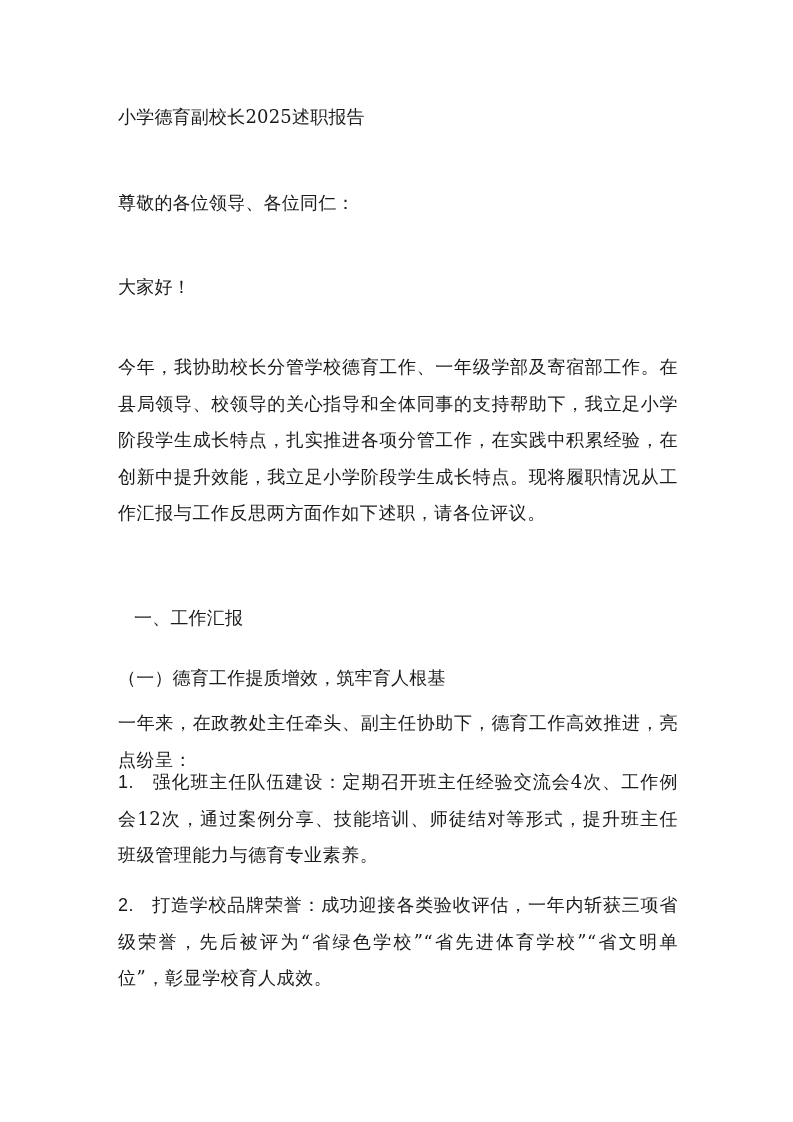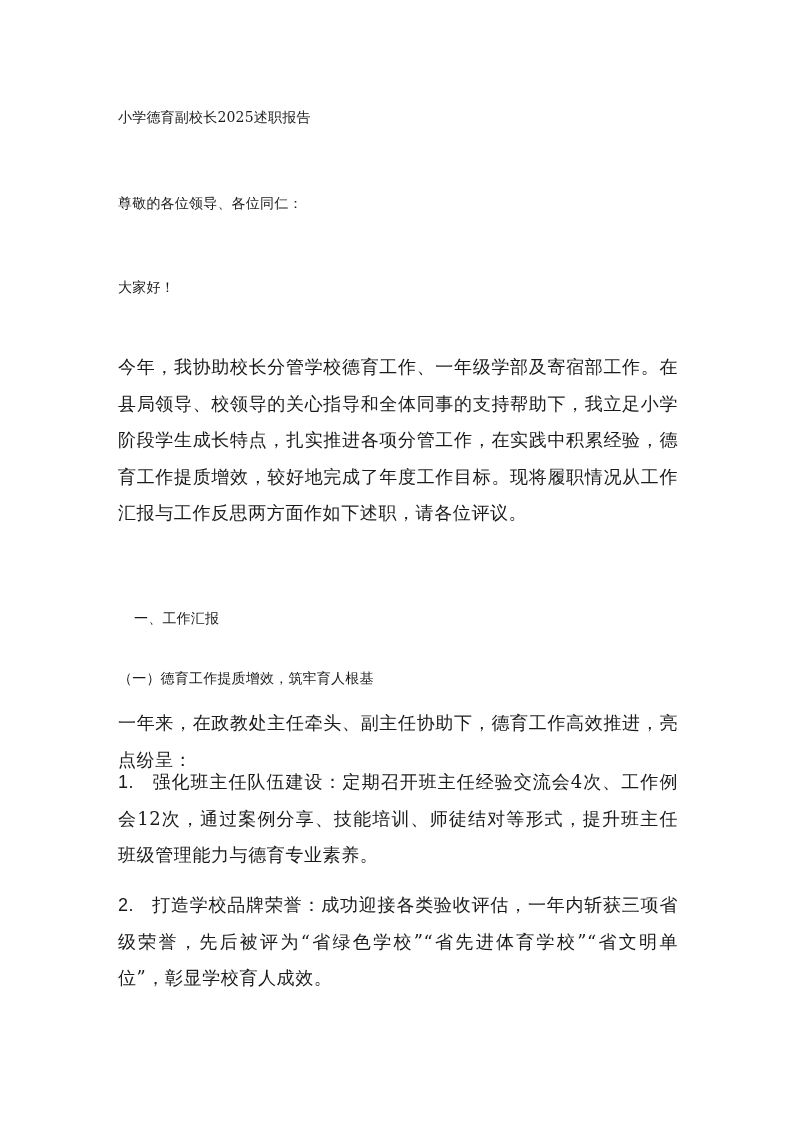--- a/index.html
+++ b/index.html
@@ -1,33 +1,33 @@
 <!DOCTYPE html>
 <html><head>
 <meta charset="utf-8">
 <style>
   html, body { margin:0; padding:0; background:#ffffff; }
   body { width:793px; height:1122px; position:relative; overflow:hidden;
          font-family:"DejaVu Serif","Liberation Serif",serif; color:#1a1a1a; }
   .page { position:absolute; left:0; top:0; width:793px; height:1122px; background:#fff; }
-  .line { position:absolute; left:118px; width:560px; font-size:14px; line-height:36px;
+  .line { position:absolute; left:118px; width:560px; font-size:18px; line-height:36px;
           white-space:nowrap; letter-spacing:0.2px; }
   .para { position:absolute; left:118px; width:560px; font-size:18px; line-height:36.5px;
           text-align:justify; letter-spacing:0.6px; }
   .item-num { display:inline-block; width:34px; font-family:"Liberation Sans",sans-serif; }
 </style>
 </head>
 <body>
 
 <div class="page">
   <div class="line" style="top:99px;">小学德育副校长2025述职报告</div>
   <div class="line" style="top:269px;">大家好！</div>
   <div class="line" style="top:185px;">尊敬的各位领导、各位同仁：</div>
 
-  <div class="para" style="top:349px;">今年，我协助校长分管学校德育工作、一年级学部及寄宿部工作。在县局领导、校领导的关心指导和全体同事的支持帮助下，我立足小学阶段学生成长特点，扎实推进各项分管工作，在实践中积累经验，德育工作提质增效，较好地完成了年度工作目标。现将履职情况从工作汇报与工作反思两方面作如下述职，请各位评议。</div>
+  <div class="para" style="top:349px;">今年，我协助校长分管学校德育工作、一年级学部及寄宿部工作。在县局领导、校领导的关心指导和全体同事的支持帮助下，我立足小学阶段学生成长特点，扎实推进各项分管工作，在实践中积累经验，在创新中提升效能，我立足小学阶段学生成长特点。现将履职情况从工作汇报与工作反思两方面作如下述职，请各位评议。</div>
 
   <div class="line" style="top:600px; left:122px;margin-left:12px;">一、工作汇报</div>
   <div class="line" style="top:660px; left:118px;">（一）德育工作提质增效，筑牢育人根基</div>
 
   <div class="para" style="top:681px;margin-top:24px;">一年来，在政教处主任牵头、副主任协助下，德育工作高效推进，亮点纷呈：</div>
 
   <div class="para" style="top:764px;">
     <span class="item-num">1.</span><span>强化班主任队伍建设：定期召开班主任经验交流会4次、工作例会12次，通过案例分享、技能培训、师徒结对等形式，提升班主任班级管理能力与德育专业素养。</span>
   </div>
 

